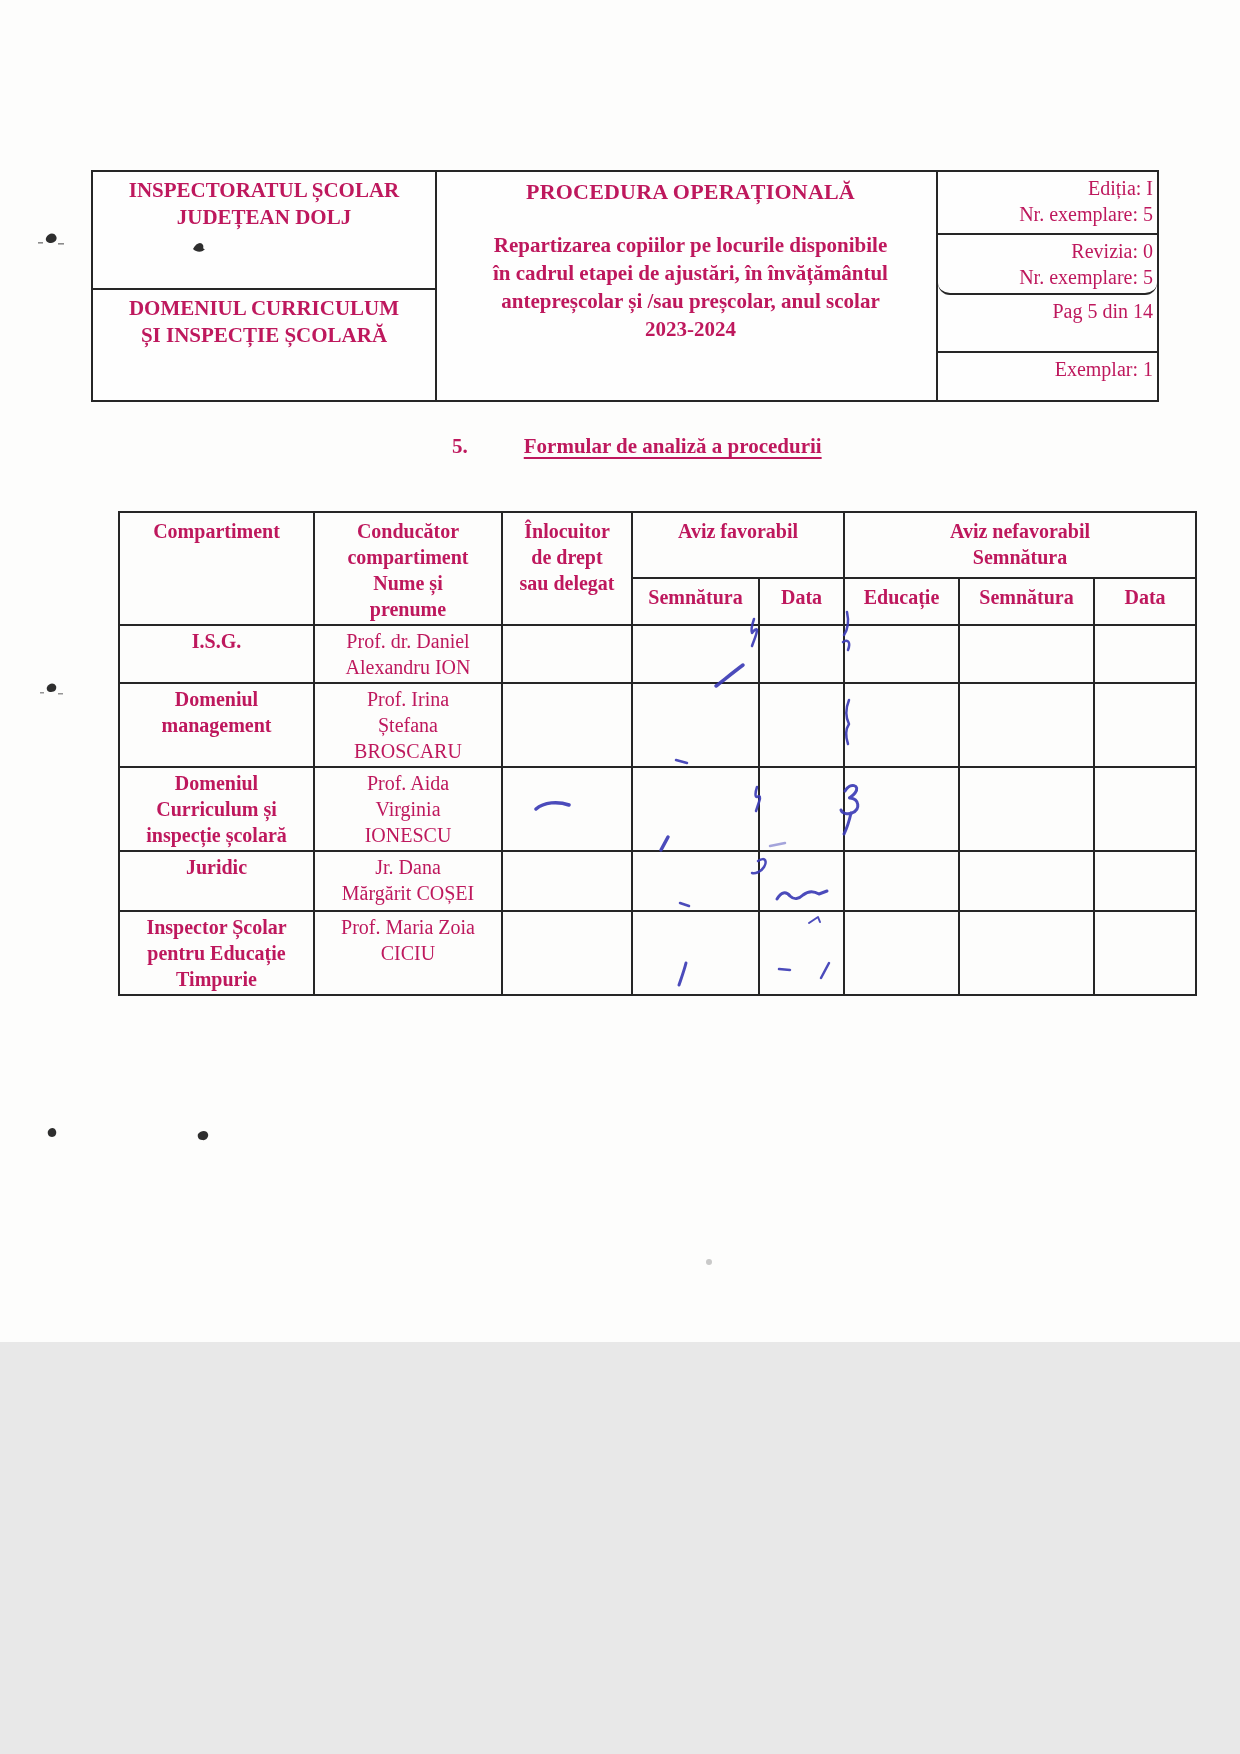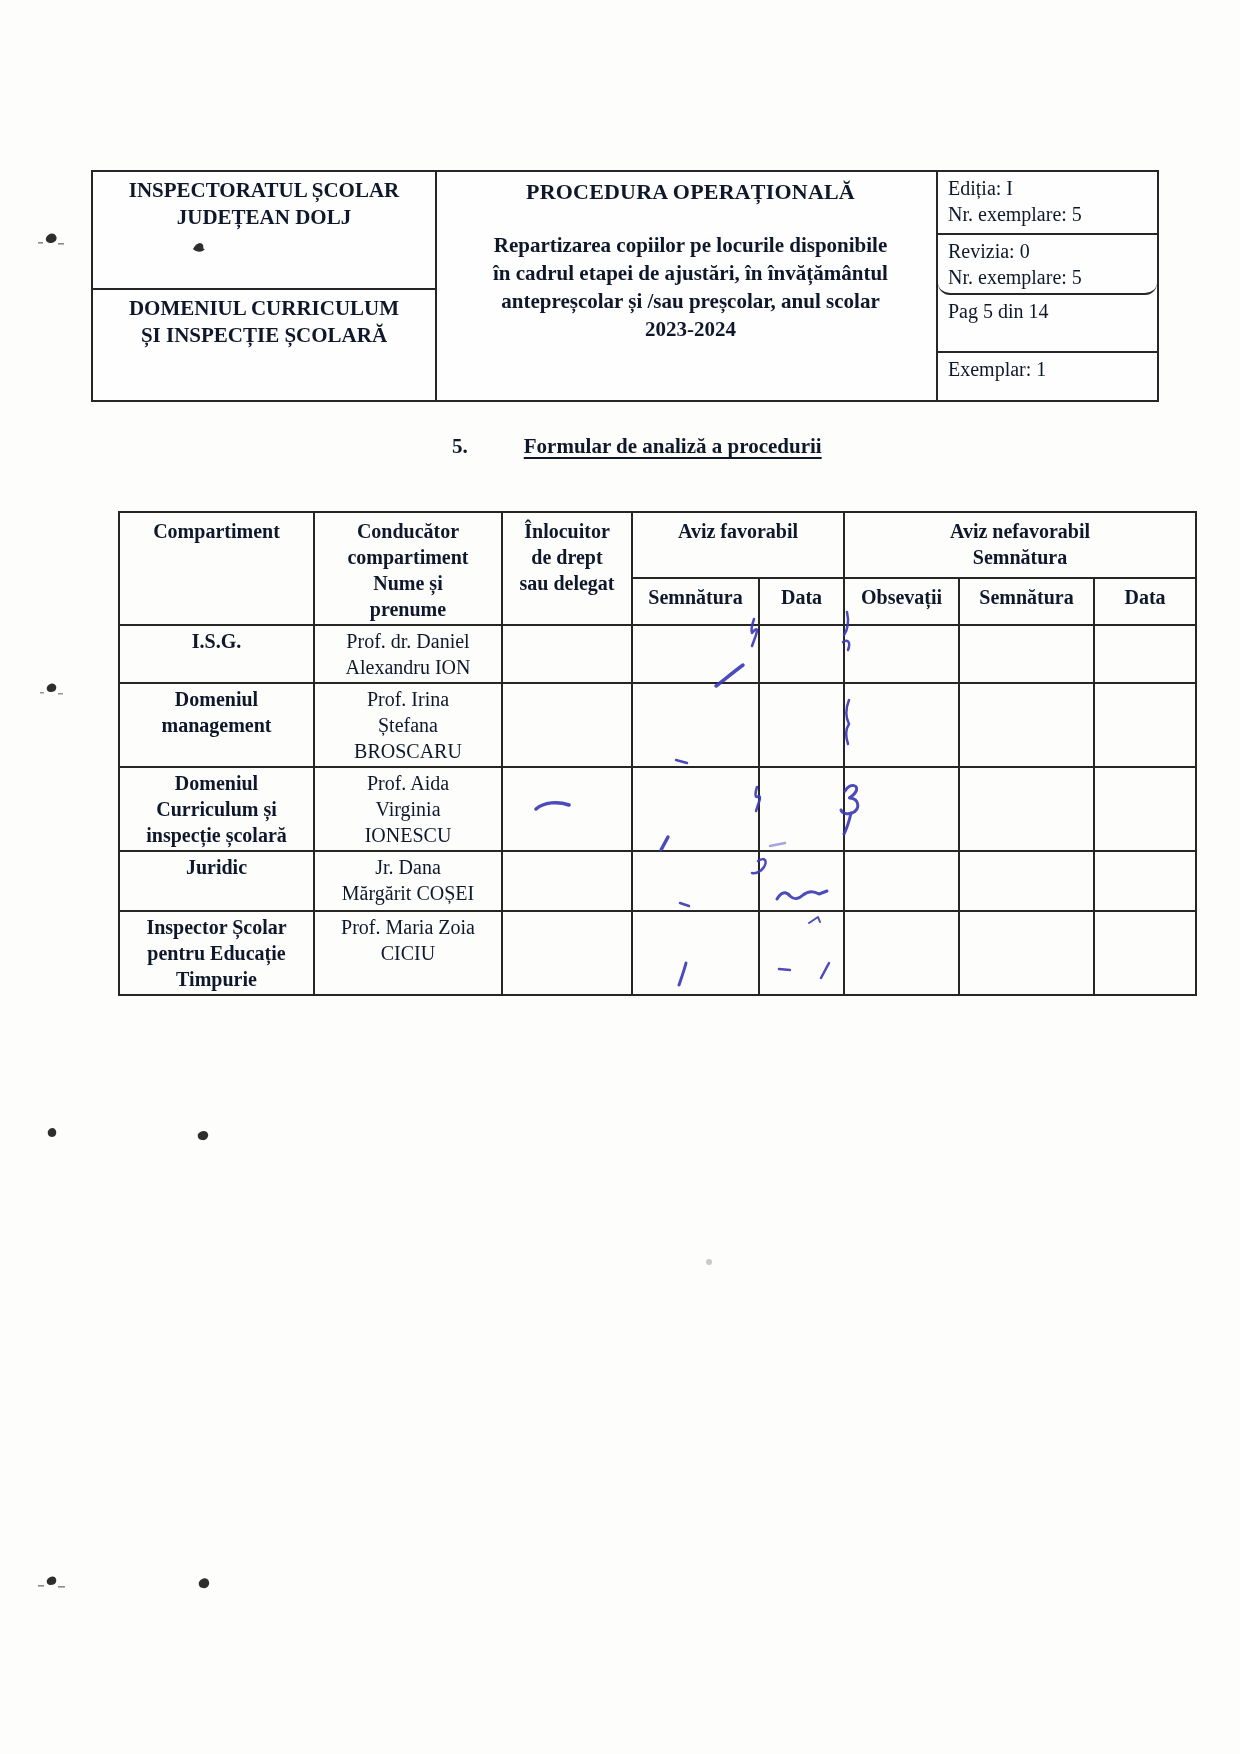--- a/index.html
+++ b/index.html
@@ -1,21 +1,21 @@
 <!DOCTYPE html>
 <html><head>
 <meta charset="utf-8">
 <style>
   html,body{margin:0;padding:0;background:#e8e8e8;}
   .page{
     position:relative;
-    width:1240px;height:1754px;
+    width:1240px;height:1342px;
     background:#fdfdfc;
     font-family:"Liberation Serif","DejaVu Serif",serif;
-    color:#0f172a;
+    color:#be185d;
     overflow:hidden;
   }
   .ml{white-space:pre-line;}
 
   
   .hdr{
     position:absolute;left:91px;top:170px;
     width:1068px;height:232px;
     display:flex;
     border:2px solid #262626;
@@ -25,21 +25,21 @@
   .hdr .col-left{width:344px;border-right:2px solid #262626;display:flex;flex-direction:column;box-sizing:border-box;}
   .hdr .cell-org{height:118px;border-bottom:2px solid #262626;box-sizing:border-box;text-align:center;padding-top:5px;}
   .hdr .cell-dept{flex:1;text-align:center;padding-top:5px;}
   .hdr .col-left .t{font-weight:bold;font-size:21px;line-height:27px;}
   .hdr .col-mid{width:501px;border-right:2px solid #262626;box-sizing:border-box;text-align:center;padding-left:8px;}
   .doc-type{font-weight:bold;font-size:22px;margin-top:7px;letter-spacing:.2px;}
   .doc-title{font-weight:bold;font-size:21px;line-height:28px;margin-top:26px;}
   .doc-code{font-size:21px;line-height:28px;}
   .doc-code b{font-weight:bold;}
   .hdr .col-right{flex:1;display:flex;flex-direction:column;box-sizing:border-box;font-size:20px;line-height:26px;}
-  .hdr .col-right .rc{padding:3px 4px 0 10px;box-sizing:border-box;}
+  .hdr .col-right .rc{padding:3px 4px 0 10px;box-sizing:border-box;text-align:right;}
   .hdr .rc1{height:63px;border-bottom:2px solid #262626;}
   .hdr .rc2{height:60px;border-bottom:2px solid #262626;border-radius:12px;}
   .hdr .rc3{height:58px;border-bottom:2px solid #262626;}
   .hdr .rc4{flex:1;}
 
   
   .section-heading{
     position:absolute;left:452px;top:434px;
     display:flex;gap:56px;
     font-weight:bold;font-size:21px;
@@ -146,21 +146,21 @@
       <th rowspan="2" class="ml">Înlocuitor
 de drept
 sau delegat</th>
       <th colspan="2">Aviz favorabil</th>
       <th colspan="3" class="ml">Aviz nefavorabil
 Semnătura</th>
     </tr>
     <tr class="h2">
       <th>Semnătura</th>
       <th>Data</th>
-      <th>Obsevații</th>
+      <th>Educație</th>
       <th>Semnătura</th>
       <th>Data</th>
     </tr>
 
     <tr class="r1">
       <td class="comp ml">I.S.G.</td>
       <td class="cond ml">Prof. dr. Daniel
 Alexandru ION</td>
       <td></td>
       <td></td>

